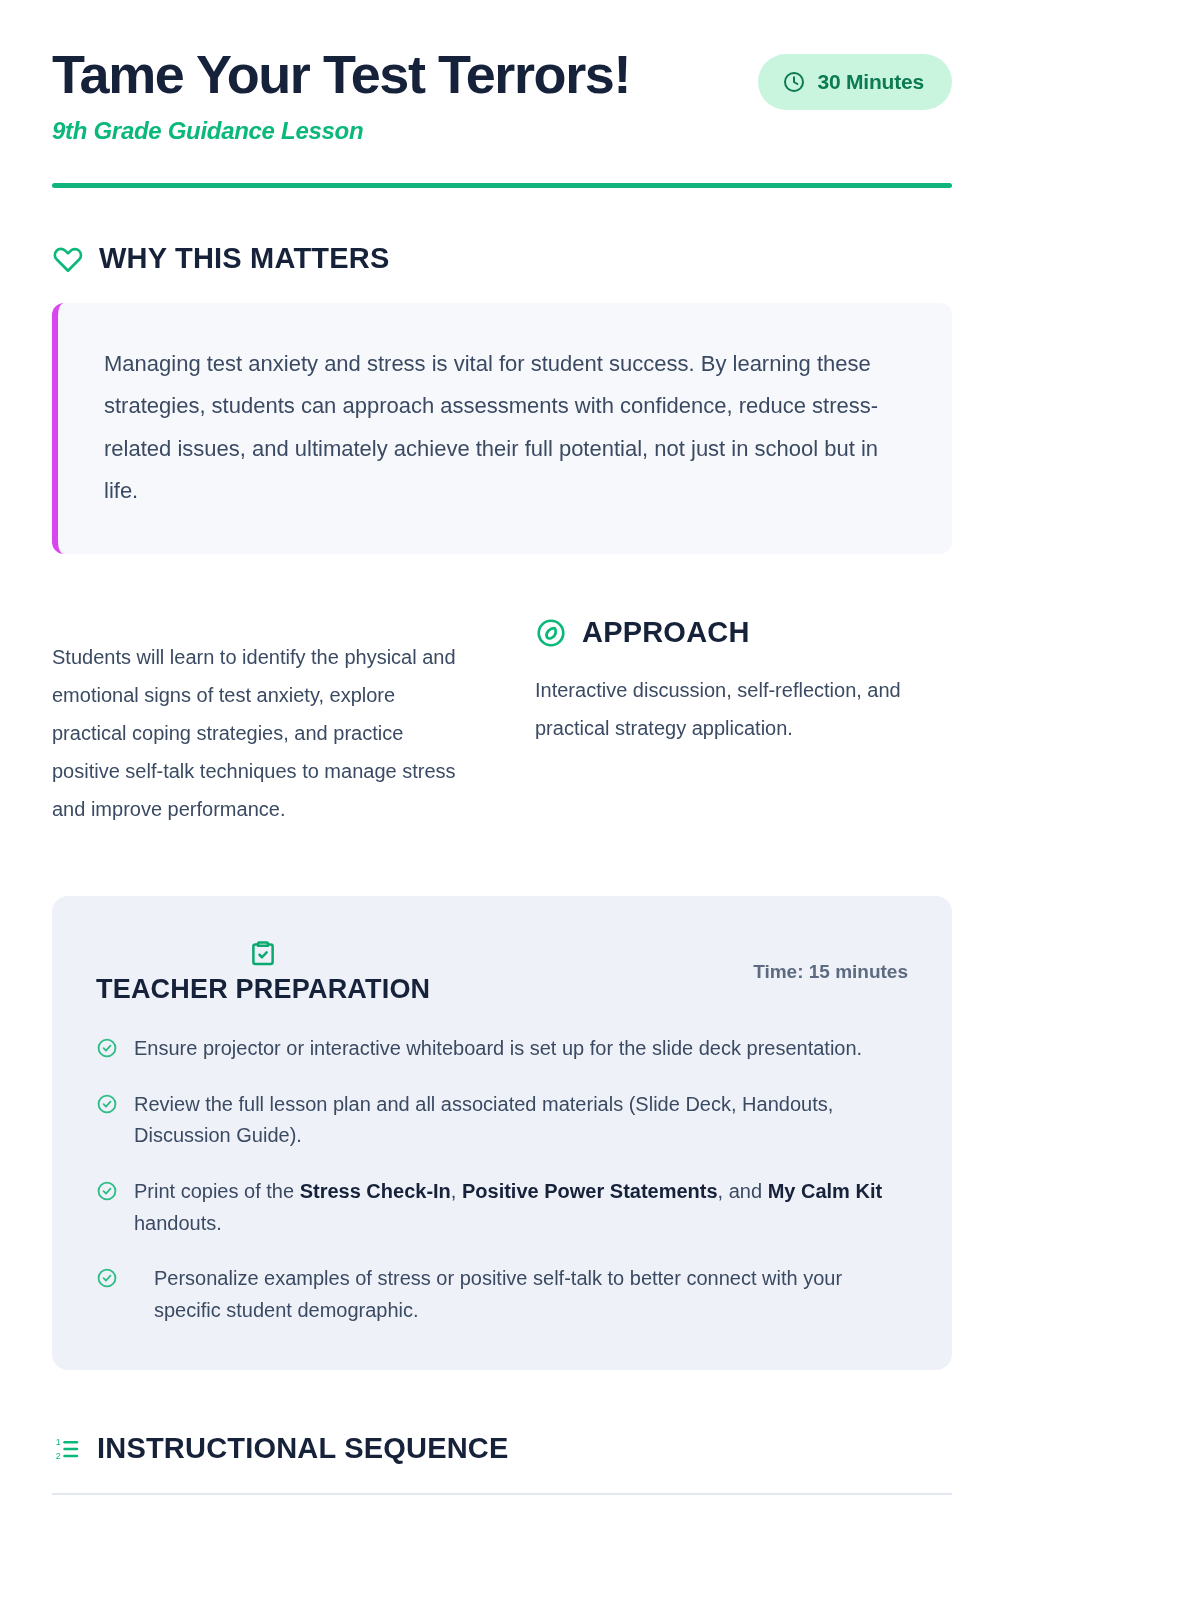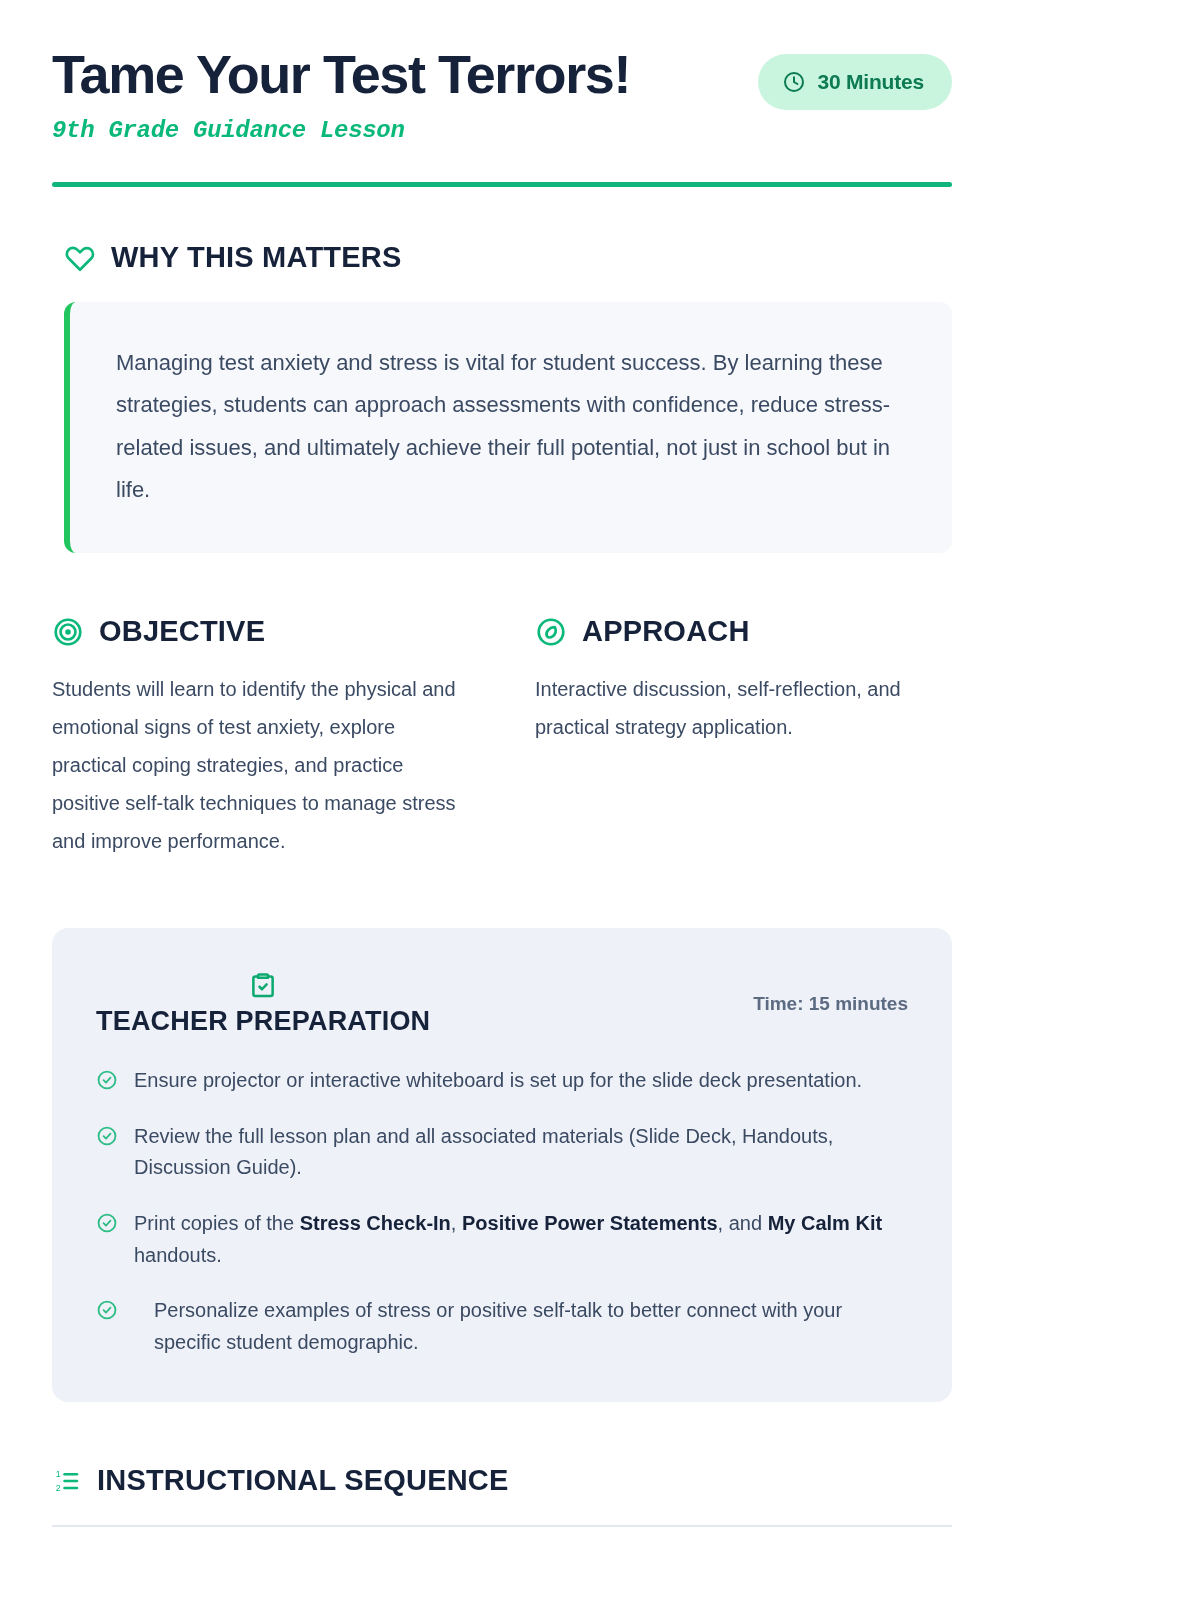--- a/index.html
+++ b/index.html
@@ -40,21 +40,20 @@
     color: #16213a;
   }
 
   .lesson-subtitle {
     margin-top: 14px;
     font-size: 24px;
     font-weight: 700;
     font-style: italic;
     letter-spacing: -0.3px;
     color: #0ab87a;
-    font-family: Liberation Mono, monospace;
   }
 
   .duration-badge {
     margin-top: 10px;
     display: inline-flex;
     align-items: center;
     gap: 11px;
     background: #c9f5df;
     color: #0c7a52;
     border-radius: 34px;
@@ -85,26 +84,26 @@
   .section-heading .sh-icon svg { display: block; }
 
   .section-heading .sh-text {
     font-size: 29px;
     font-weight: 700;
     letter-spacing: 0.2px;
     color: #16213a;
   }
 
   
-  .why-section { margin-top: 54px; margin-left: 12px; }
+  .why-section { margin-top: 54px; }
 
   .why-callout {
     margin-top: 28px;
     background: #f7f8fb;
-    border-left: 6px solid #22c55e;
+    border-left: 6px solid #d946ef;
     border-radius: 12px;
     padding: 40px 46px 42px 46px;
   }
 
   .why-text {
     font-size: 22px;
     line-height: 1.92;
     color: #3b4a63;
     max-width: 1000px;
   }
@@ -247,30 +246,20 @@
     </div>
 
     <div class="why-callout">
       <p class="why-text">Managing test anxiety and stress is vital for student success. By learning these strategies, students can approach assessments with confidence, reduce stress-related issues, and ultimately achieve their full potential, not just in school but in life.</p>
     </div>
   </div>
 
   <div class="two-col">
 
     <div class="col">
-      <div class="section-heading">
-        <span class="sh-icon">
-          <svg width="32" height="32" viewBox="0 0 24 24" fill="none" stroke="#0ab87a" stroke-width="2">
-            <circle cx="12" cy="12" r="9.2"></circle>
-            <circle cx="12" cy="12" r="5.6"></circle>
-            <circle cx="12" cy="12" r="2.1" fill="#0ab87a" stroke="none"></circle>
-          </svg>
-        </span>
-        <span class="sh-text">OBJECTIVE</span>
-      </div>
       <p class="col-body">Students will learn to identify the physical and emotional signs of test anxiety, explore practical coping strategies, and practice positive self-talk techniques to manage stress and improve performance.</p>
     </div>
 
     <div class="col">
       <div class="section-heading">
         <span class="sh-icon">
           <svg width="32" height="32" viewBox="0 0 24 24" fill="none" stroke="#0ab87a" stroke-width="2" stroke-linejoin="round">
             <circle cx="12" cy="12" r="9.2"></circle>
             <path d="M15 8.4c1.2 3 .2 5.6-2.1 7.1-2.3 1.5-3.9-.3-3.9-.3s-1.2-2.6 1.1-4.9c1.5-1.5 3.4-2.1 4.9-1.9z"></path>
           </svg>

